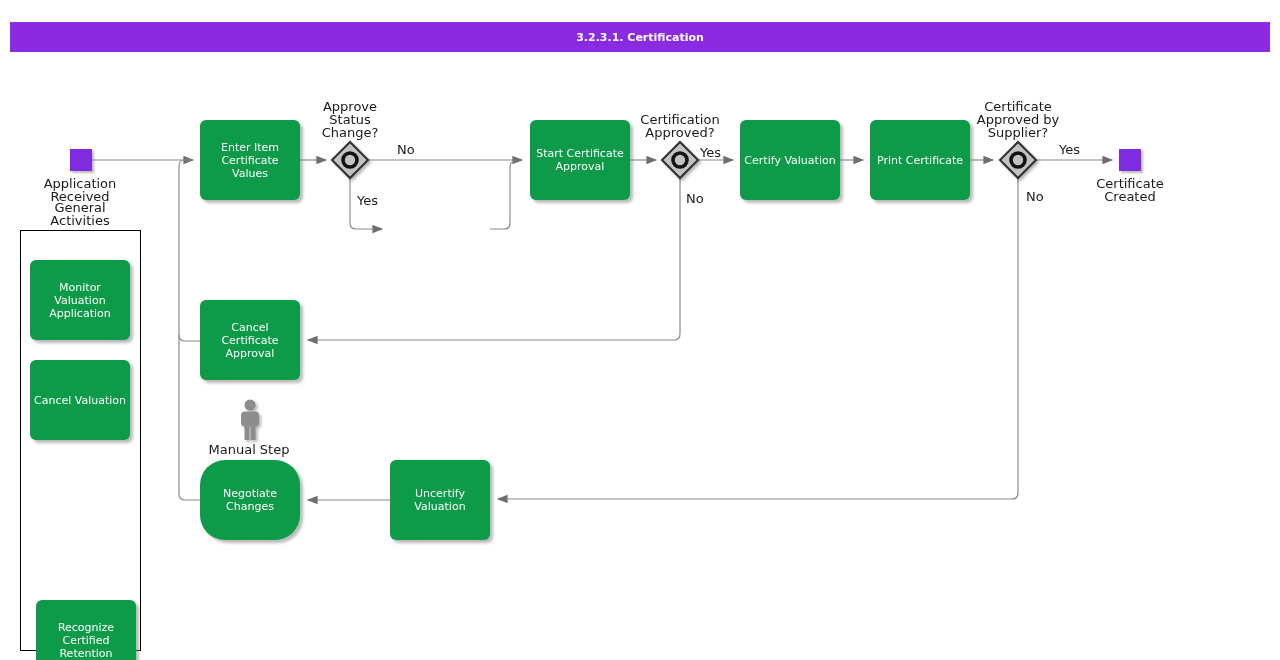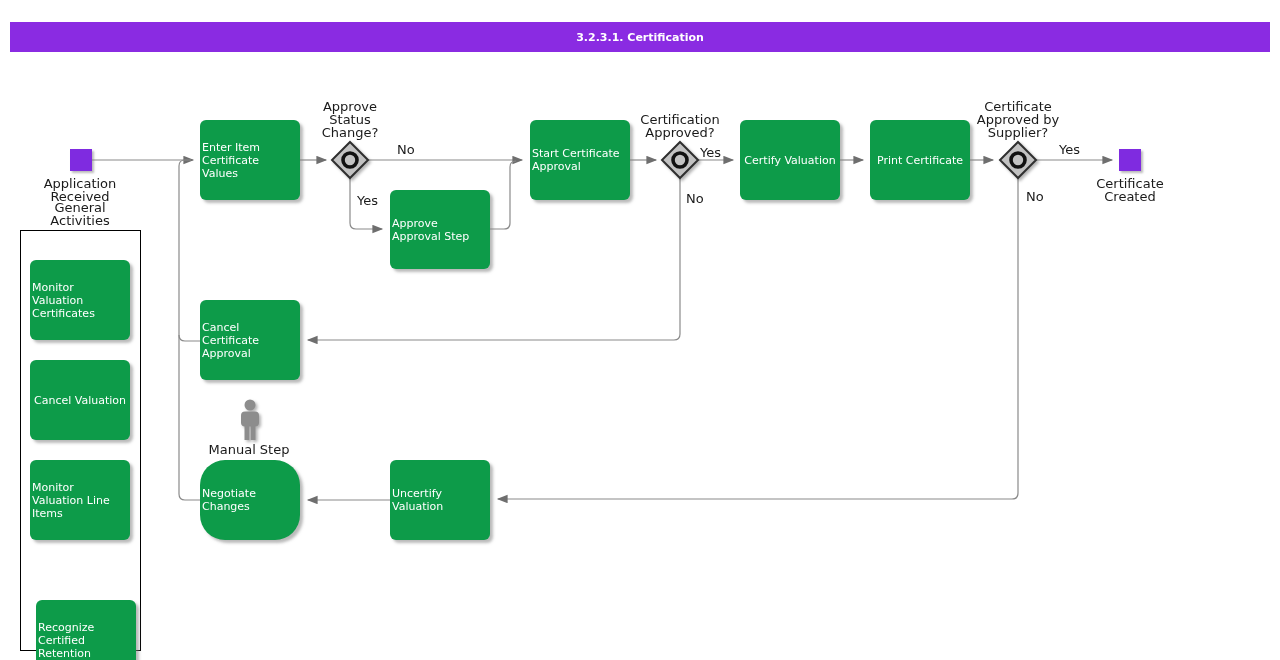--- a/index.html
+++ b/index.html
@@ -9,21 +9,21 @@
   }
   .titlebar{
     position:absolute;left:10px;top:10px;width:1260px;height:30px;
     background:#8A2BE2;color:#ffffff;font-size:11px;font-weight:bold;
     display:flex;align-items:center;justify-content:center;margin-top:12px;
   }
   .wires{position:absolute;left:0;top:0;width:1280px;height:660px;pointer-events:none;}
   .task{
     position:absolute;width:100px;height:80px;background:#0D9B49;border-radius:6px;
     box-shadow:3px 3px 3px rgba(130,130,130,.55);
-    color:#ffffff;font-size:11px;line-height:13px;
+    color:#ffffff;font-size:11px;line-height:13px;text-align:center;
     display:flex;align-items:center;justify-content:center;
     padding:2px;box-sizing:border-box;cursor:pointer;
   }
   .event{
     position:absolute;width:22px;height:22px;background:#7F2BE0;
     box-shadow:2px 2px 2px rgba(120,120,120,.5);cursor:pointer;
   }
   .lbl{
     position:absolute;font-size:13px;line-height:13px;color:#1a1a1a;text-align:center;
   }
@@ -67,27 +67,25 @@
       <path d="M 1018 178 V 493 Q 1018 499 1012 499 H 498" marker-end="url(#arr)"></path>
       <path d="M 390 500 H 308" marker-end="url(#arr)"></path>
     </g>
   </svg>
 
   <div class="event" style="left:70px;top:149px;"></div>
   <div class="lbl" style="left:30px;top:177px;width:100px;">Application Received</div>
   <div class="lbl" style="left:30px;top:201px;width:100px;text-align:center;">General Activities</div>
 
   <div class="group-box"></div>
-  <div class="task" style="left:30px;top:260px;">Monitor Valuation Certificates</div>
+  <div class="task" style="left:30px;top:260px;">Monitor Valuation Application</div>
   <div class="task" style="left:30px;top:360px;">Cancel Valuation</div>
-  <div class="task" style="left:30px;top:460px;">Monitor Valuation Line Items</div>
   <div class="task" style="left:36px;top:560px;margin-top:40px;">Recognize Certified Retention</div>
 
   <div class="task" style="left:200px;top:120px;">Enter Item Certificate Values</div>
-  <div class="task" style="left:390px;top:190px;height:79px;">Approve Approval Step</div>
   <div class="task" style="left:530px;top:120px;">Start Certificate Approval</div>
   <div class="task" style="left:870px;top:120px;">Print Certificate</div>
   <div class="task" style="left:740px;top:120px;">Certify Valuation</div>
   <div class="task" style="left:200px;top:300px;">Cancel Certificate Approval</div>
   <div class="task" style="left:200px;top:460px;border-radius:25px;">Negotiate Changes</div>
   <div class="task" style="left:390px;top:460px;">Uncertify Valuation</div>
 
   <svg class="gw" style="left:328px;top:138px;" width="44" height="44">
     <polygon points="22,4 40,22 22,40 4,22" fill="#C2C2C2" stroke="#2f2f2f" stroke-width="2"></polygon>
     <circle cx="22" cy="22" r="7" fill="none" stroke="#111111" stroke-width="3.6"></circle>

